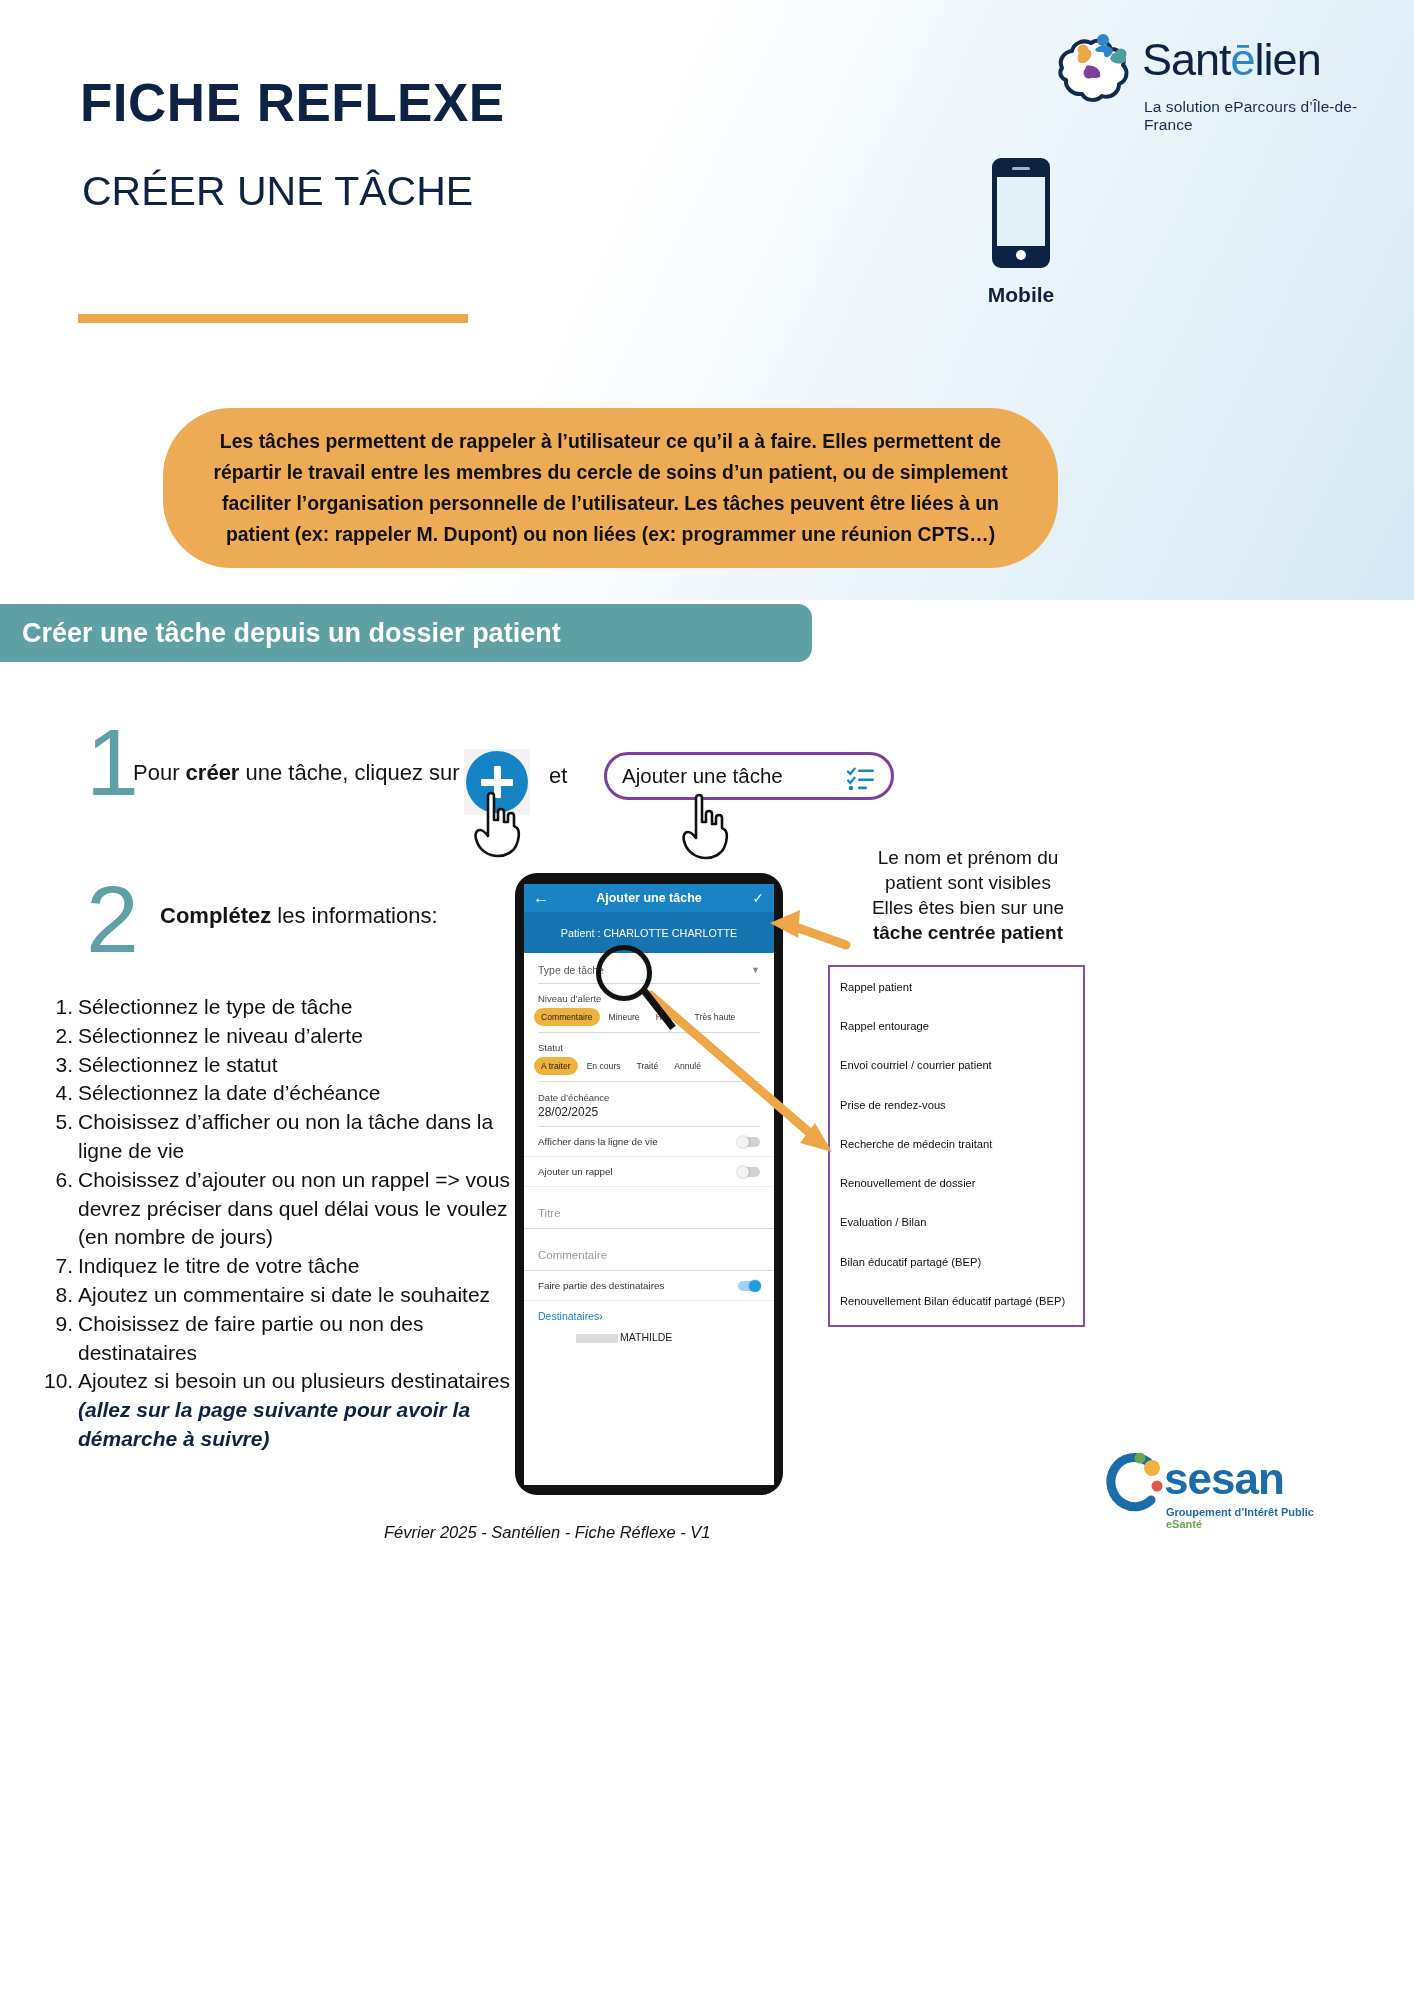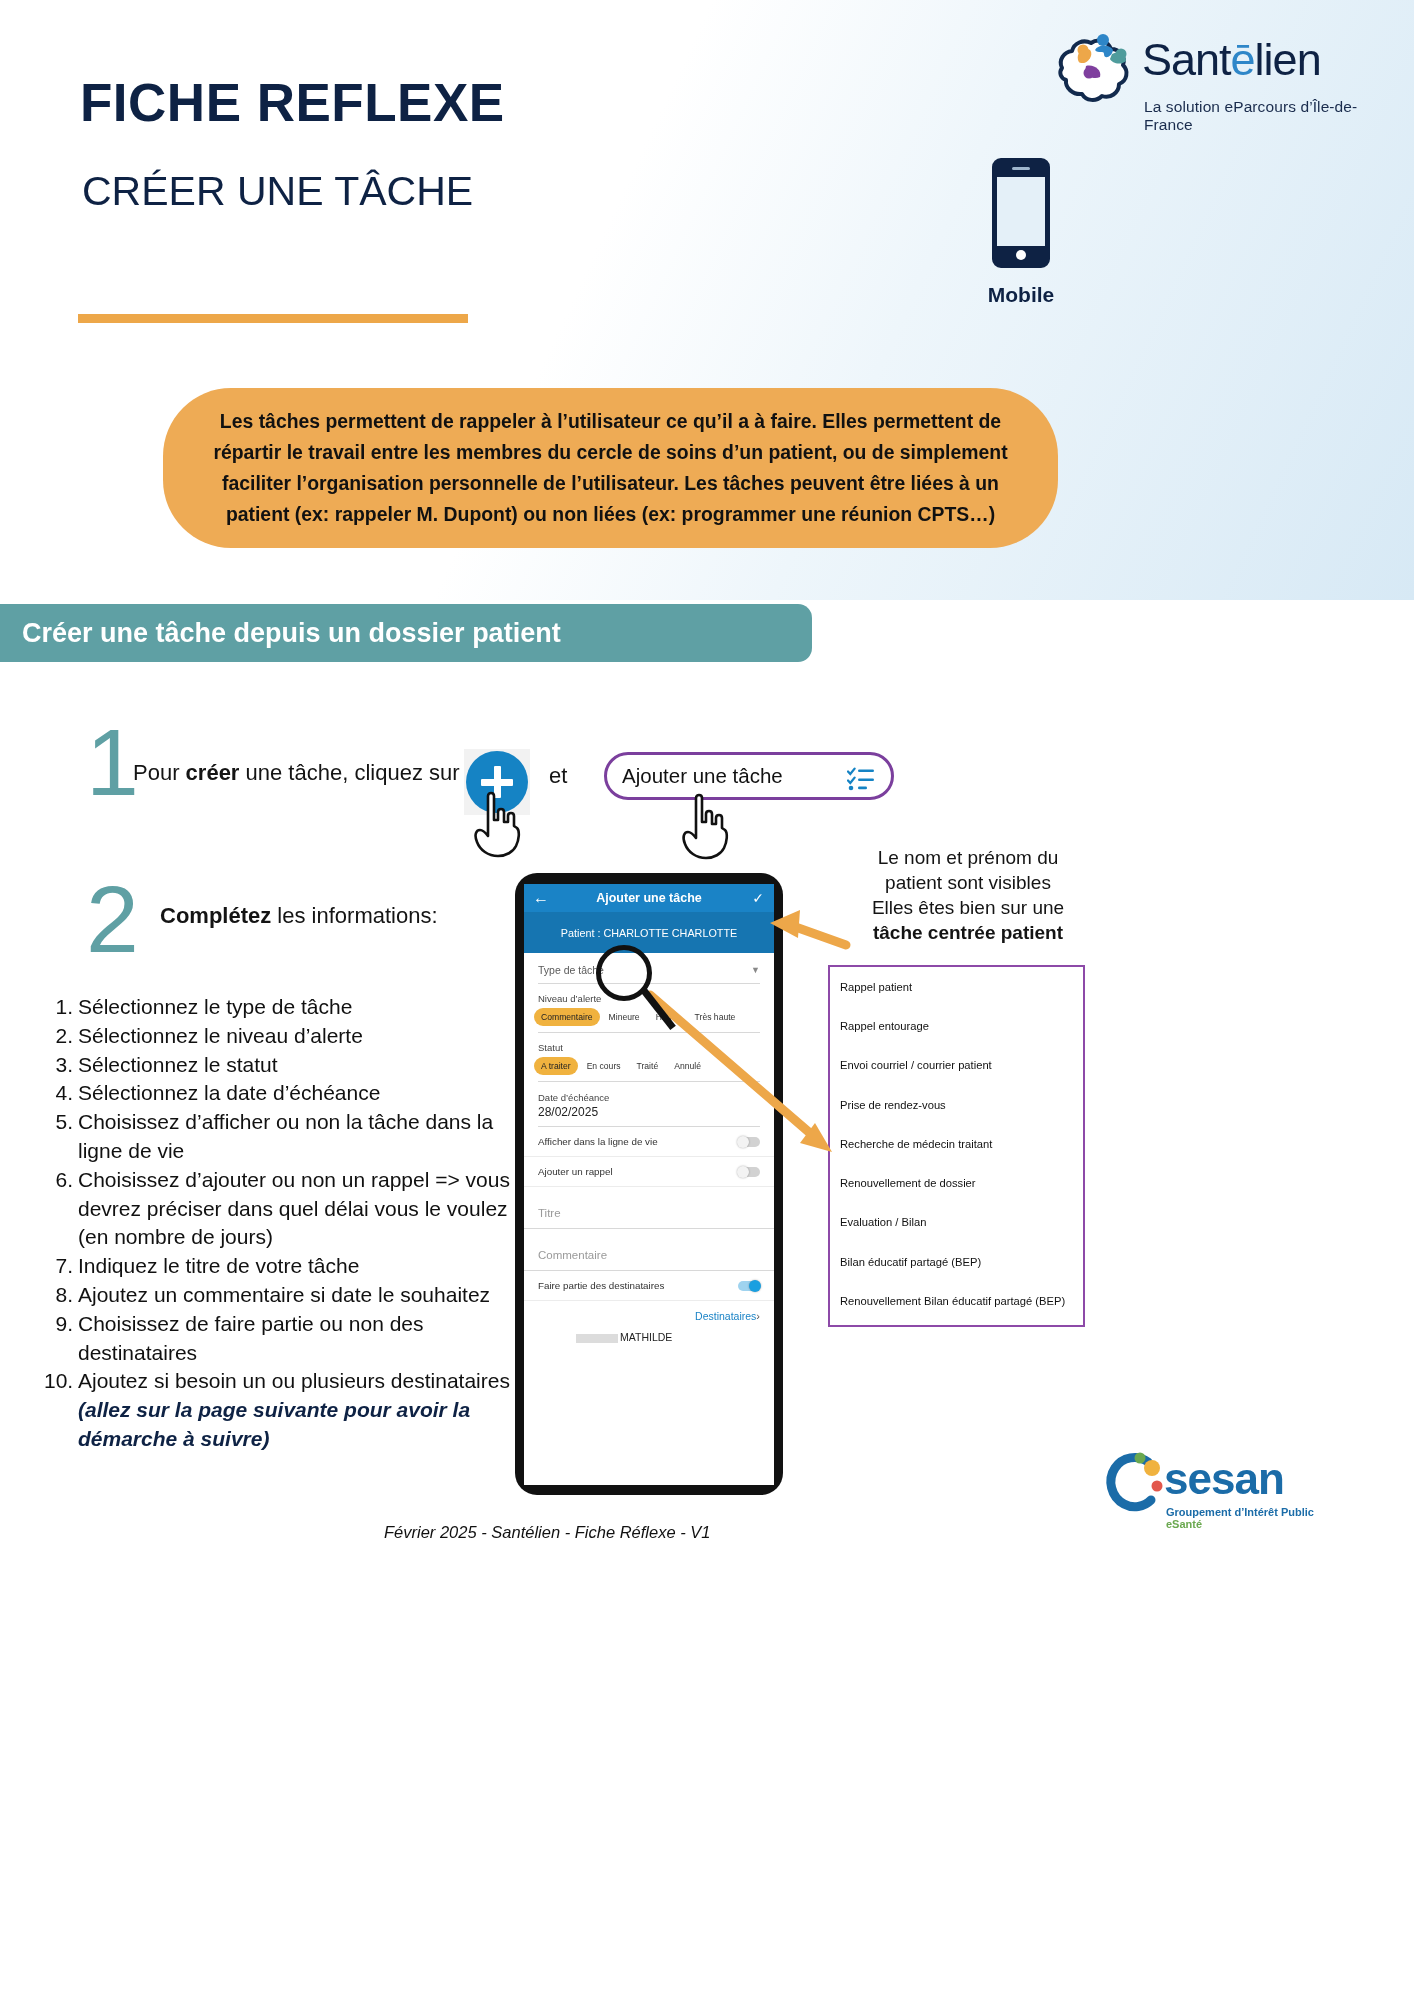--- a/index.html
+++ b/index.html
@@ -65,21 +65,21 @@
     border-radius: 50%; background: #ffffff; z-index: 3;
   }
   .phone-spk {
     position: absolute; top: 4px; left: 50%; margin-left: -9px; width: 18px; height: 2.5px;
     background: #9fb6cd; z-index: 3; border-radius: 2px;
   }
   .mobile-label { margin-top: 15px; font-size: 21px; font-weight: bold; color: #0e2244; }
 
   
   .intro-box {
-    position: absolute; left: 163px; top: 388px; width: 895px; height: 160px;
+    position: absolute; left: 163px; top: 408px; width: 895px; height: 160px;
     background: #eeab55; border-radius: 68px;
     display: flex; align-items: center; justify-content: center;
     padding: 0 40px;
   }
   .intro-text {
     font-size: 19.4px; font-weight: bold; color: #111; text-align: center; line-height: 31px;
   }
 
   
   .section-head {
@@ -195,21 +195,21 @@
   .tgl { width: 22px; height: 10px; border-radius: 6px; background: #d2d2d2; position: relative; }
   .tgl i { position: absolute; width: 12px; height: 12px; border-radius: 50%; background: #f3f3f3;
            top: -1px; left: -1px; box-shadow: 0 0 2px rgba(0,0,0,.35); }
   .tgl.on { background: #9fd3ef; }
   .tgl.on i { left: auto; right: -1px; background: #1a9fe0; }
 
   .in-row { padding: 16px 14px 7px 14px; border-bottom: 1px solid #d8d8d8; }
   .in-row .ph { font-size: 11.5px; color: #9a9a9a; }
 
   .dest-row {
-    display: flex; align-items: center; justify-content: flex-end;
+    display: flex; align-items: center; justify-content: flex-start;
     padding: 9px 14px 7px 14px;
   }
   .dest-row .dl { font-size: 10.5px; color: #1a83c6; }
   .dest-row .arr { font-size: 11px; color: #555; }
   .dest-name { padding: 2px 14px 0 52px; font-size: 10.5px; color: #222; }
   .dest-blur {
     display: inline-block; width: 42px; height: 9px; background: #dcdcdc;
     vertical-align: middle; margin-right: 2px;
   }
 

